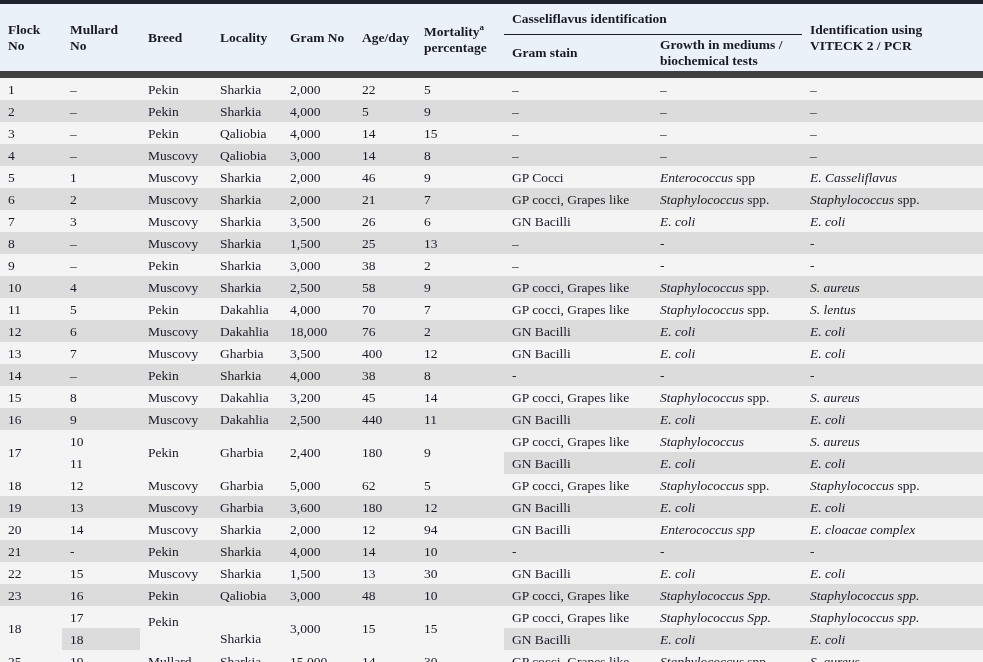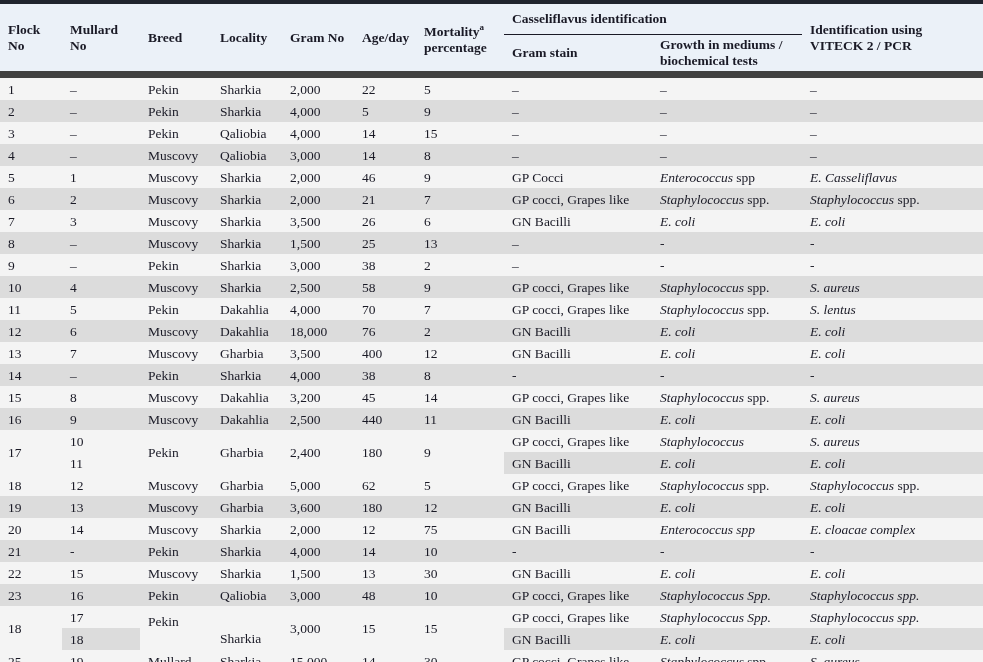--- a/index.html
+++ b/index.html
@@ -288,21 +288,21 @@
         <td class="g"><i>E. coli</i></td>
         <td class="g"><i>E. coli</i></td>
       </tr>
       <tr>
         <td class="w">20</td>
         <td class="w">14</td>
         <td class="w">Muscovy</td>
         <td class="w">Sharkia</td>
         <td class="w">2,000</td>
         <td class="w">12</td>
-        <td class="w">75</td>
+        <td class="w">94</td>
         <td class="w">GN Bacilli</td>
         <td class="w"><i>Enterococcus spp</i></td>
         <td class="w"><i>E. cloacae complex</i></td>
       </tr>
       <tr>
         <td class="g">21</td>
         <td class="g">-</td>
         <td class="g">Pekin</td>
         <td class="g">Sharkia</td>
         <td class="g">4,000</td>

